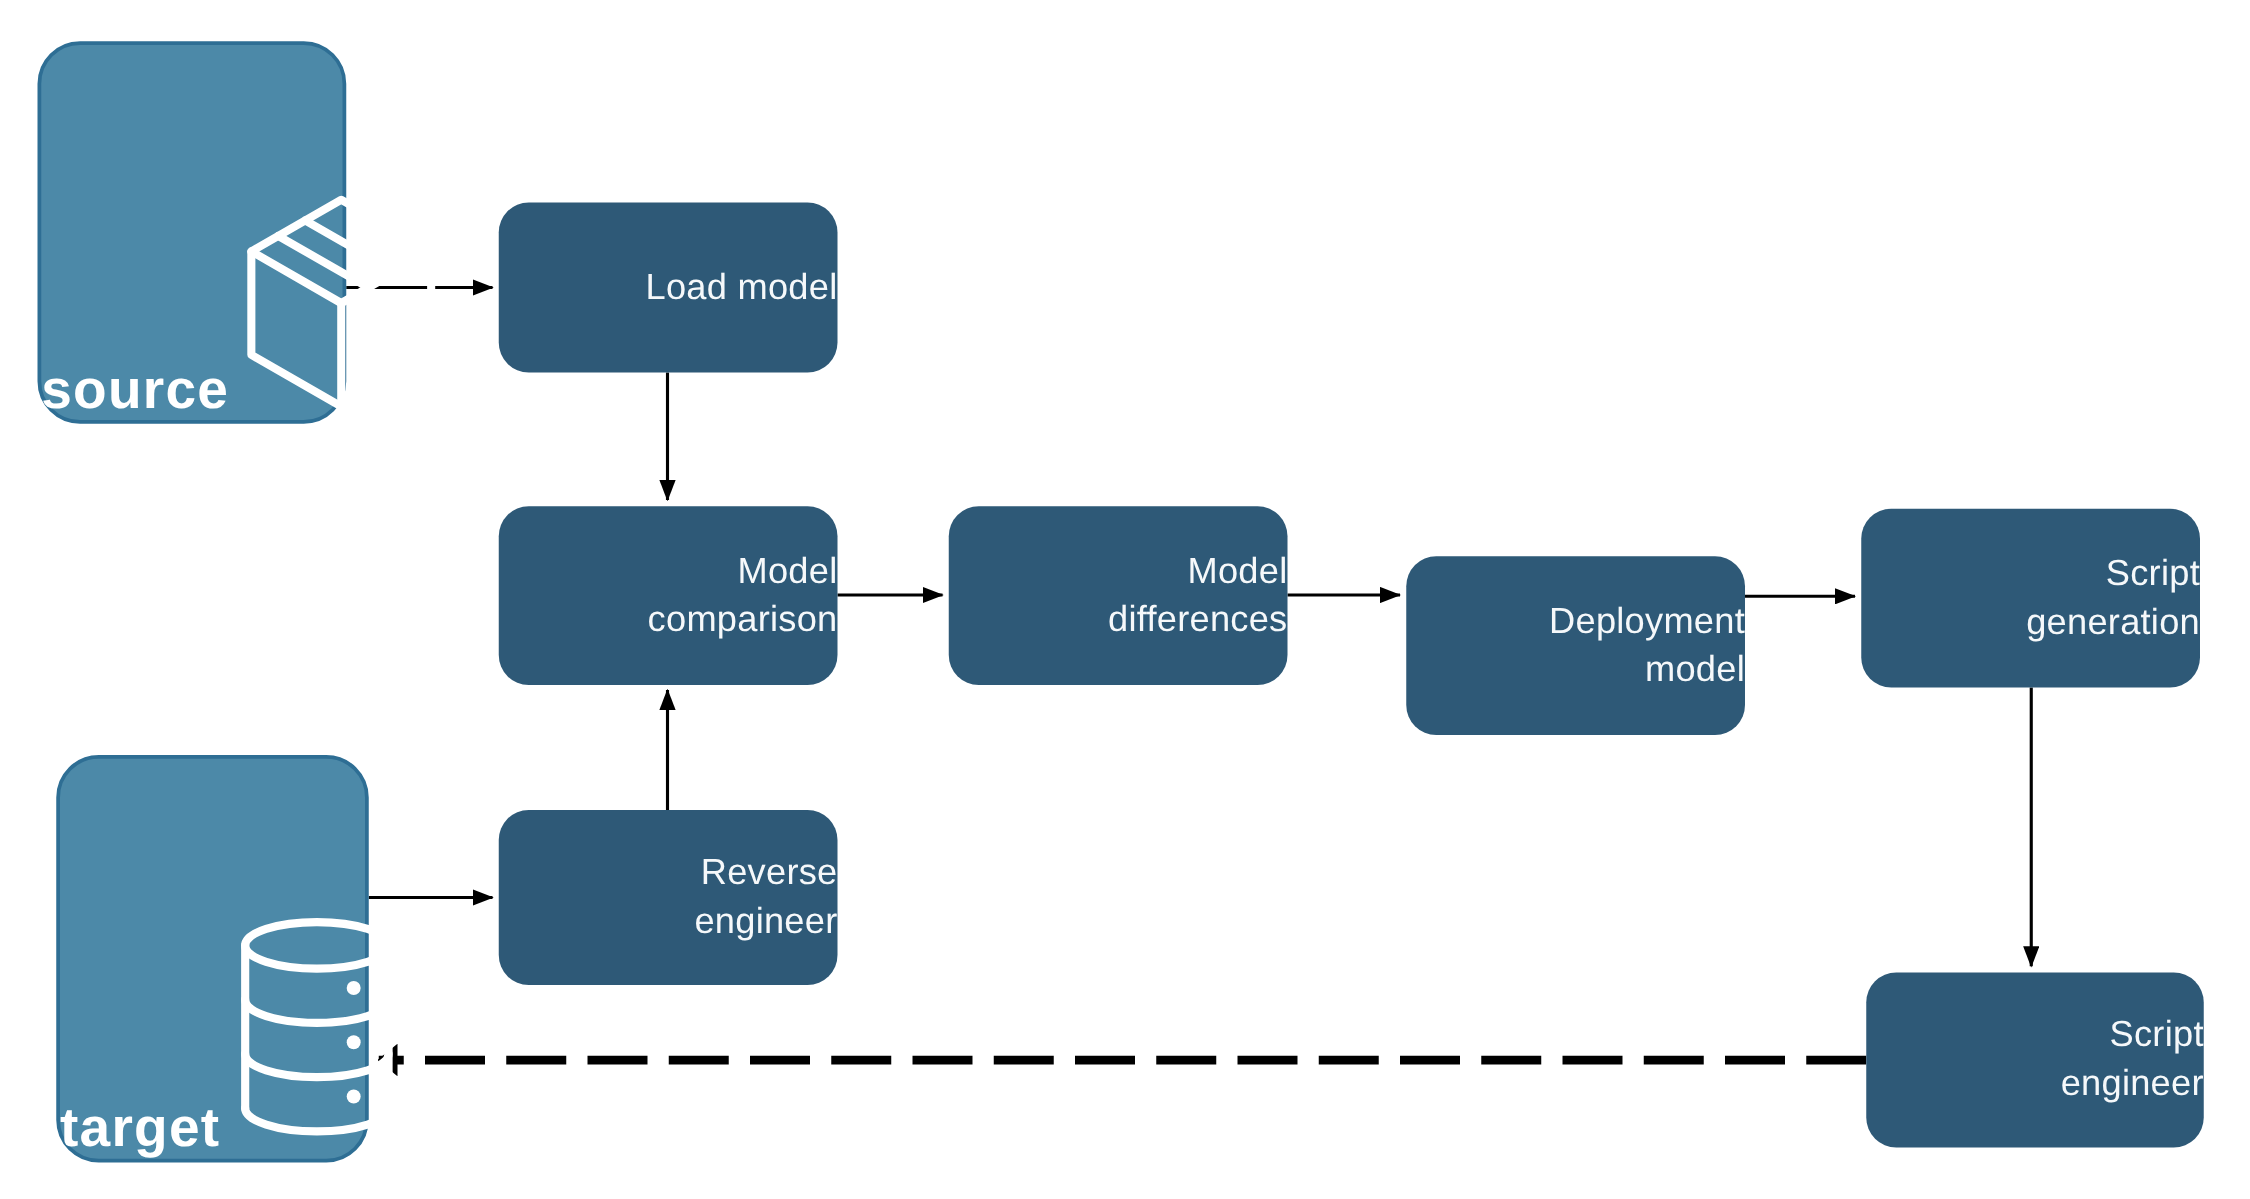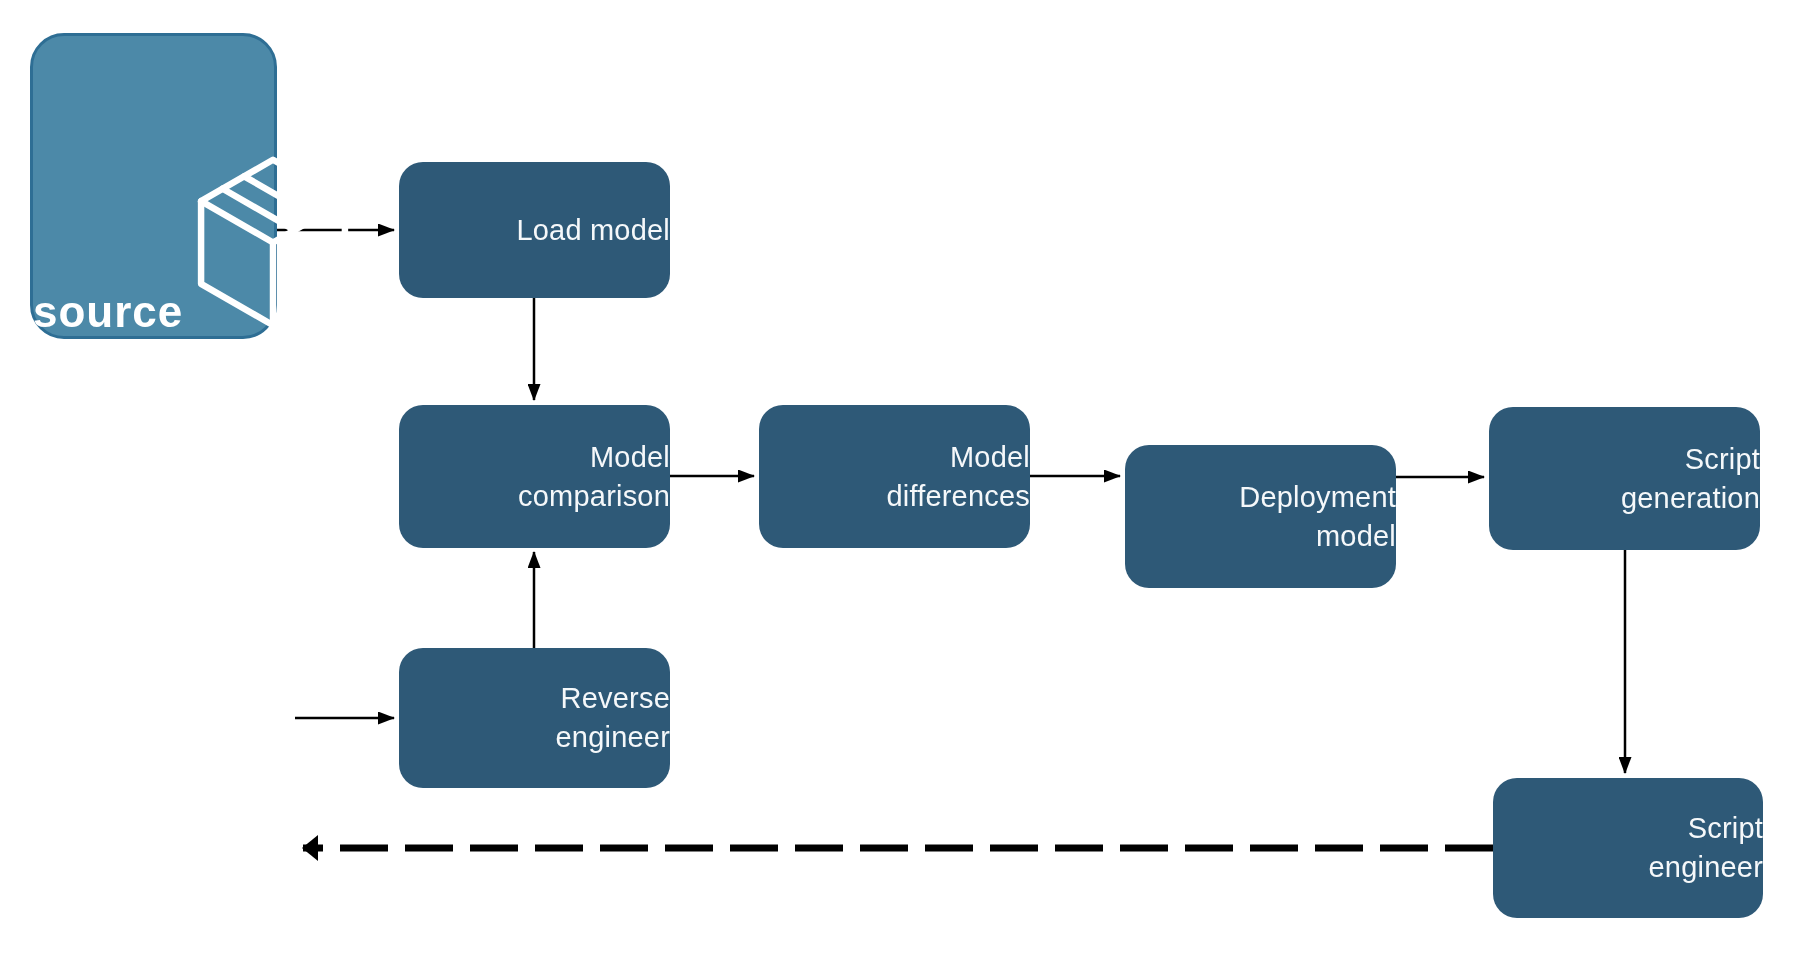--- a/index.html
+++ b/index.html
@@ -98,20 +98,36 @@
         <path d="M50 6 L90 29 L90 75 L50 98 L10 75 L10 29 Z"></path>
         <path d="M10 29 L50 52 L90 29"></path>
         <path d="M50 52 L50 98"></path>
         <path d="M34 15.2 L74 38.2"></path>
         <path d="M22 22.1 L62 45.1"></path>
         <path d="M56 60 L64 55.4 L64 65.4 L56 70 Z"></path>
       </svg>
     </div>
   </div>
 
+  <div class="endpoint" style="left:45px; top:604px; width:250px; height:326px;">
+    <div class="endpoint-title">target</div>
+    <div class="endpoint-iconwrap">
+      <svg width="155" height="205" viewBox="0 0 100 120" fill="none" stroke="#FFFFFF" stroke-width="4.2" stroke-linejoin="round" stroke-linecap="round">
+        <ellipse cx="50" cy="16" rx="37" ry="12"></ellipse>
+        <path d="M13 16 L13 100"></path>
+        <path d="M87 16 L87 100"></path>
+        <path d="M13 100 A37 12 0 0 0 87 100"></path>
+        <path d="M13 44 A37 12 0 0 0 87 44"></path>
+        <path d="M13 72 A37 12 0 0 0 87 72"></path>
+        <circle cx="69" cy="38" r="3.6" fill="#FFFFFF" stroke="none"></circle>
+        <circle cx="69" cy="66" r="3.6" fill="#FFFFFF" stroke="none"></circle>
+        <circle cx="69" cy="94" r="3.6" fill="#FFFFFF" stroke="none"></circle>
+      </svg>
+    </div>
+  </div>
 
   <div class="process" style="left:399px; top:162px; width:271px; height:136px;">
     <span>Load model</span>
     <span></span>
   </div>
 
   <div class="process" style="left:399px; top:405px; width:271px; height:143px;">
     <span>Model</span>
     <span>comparison</span>
   </div>

